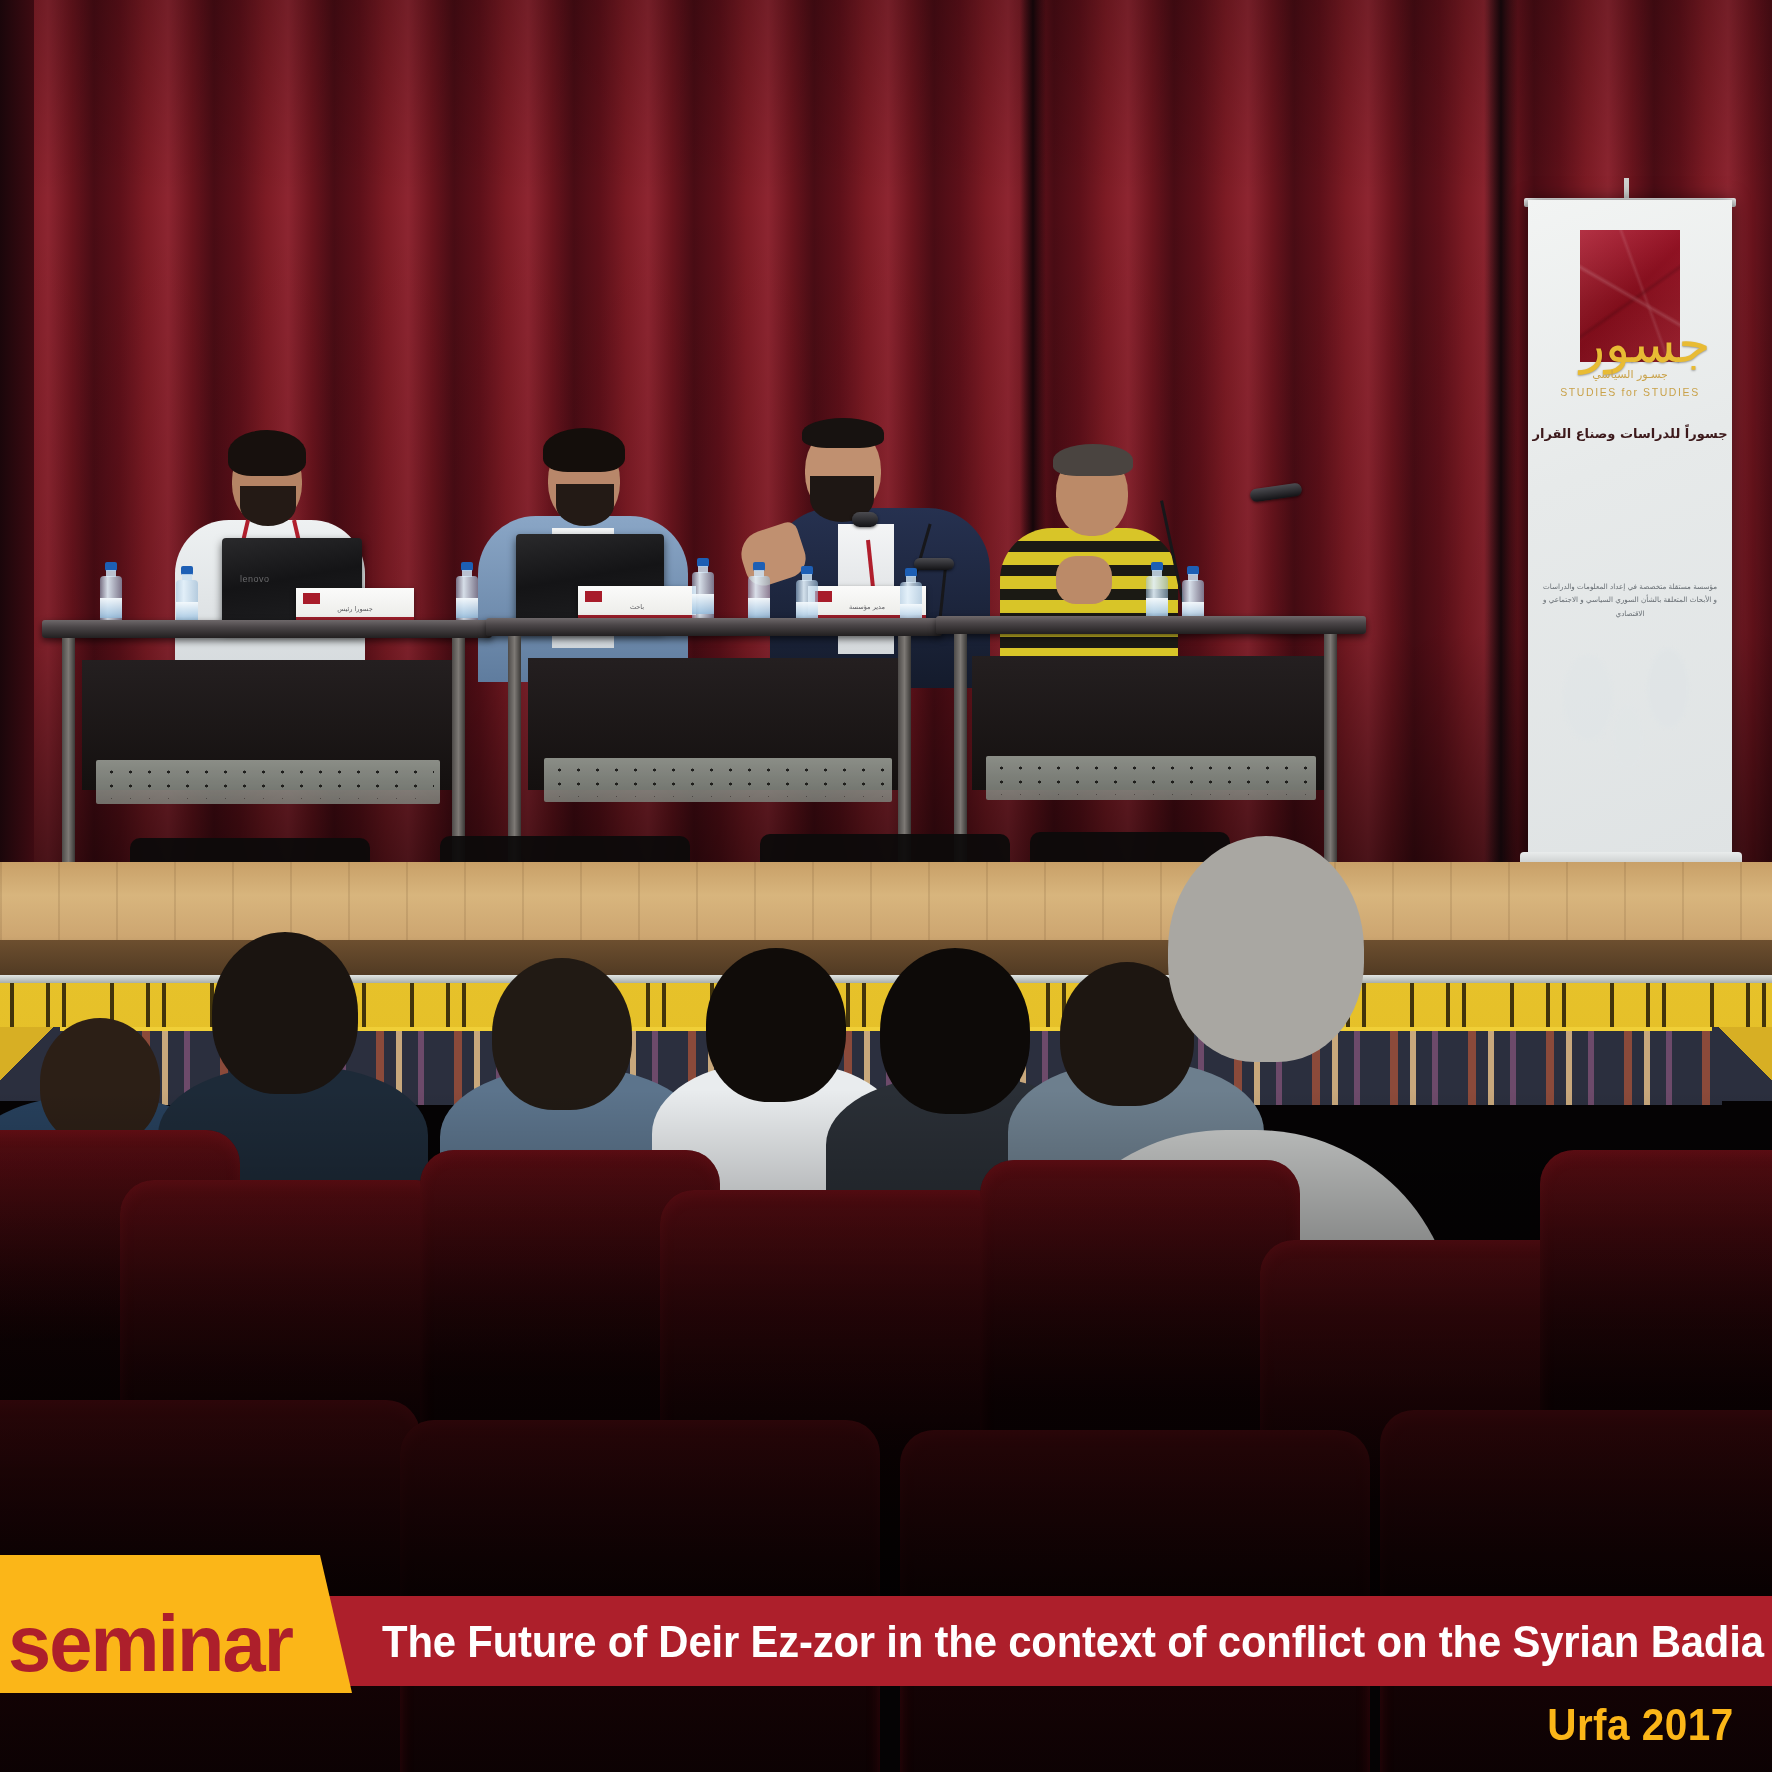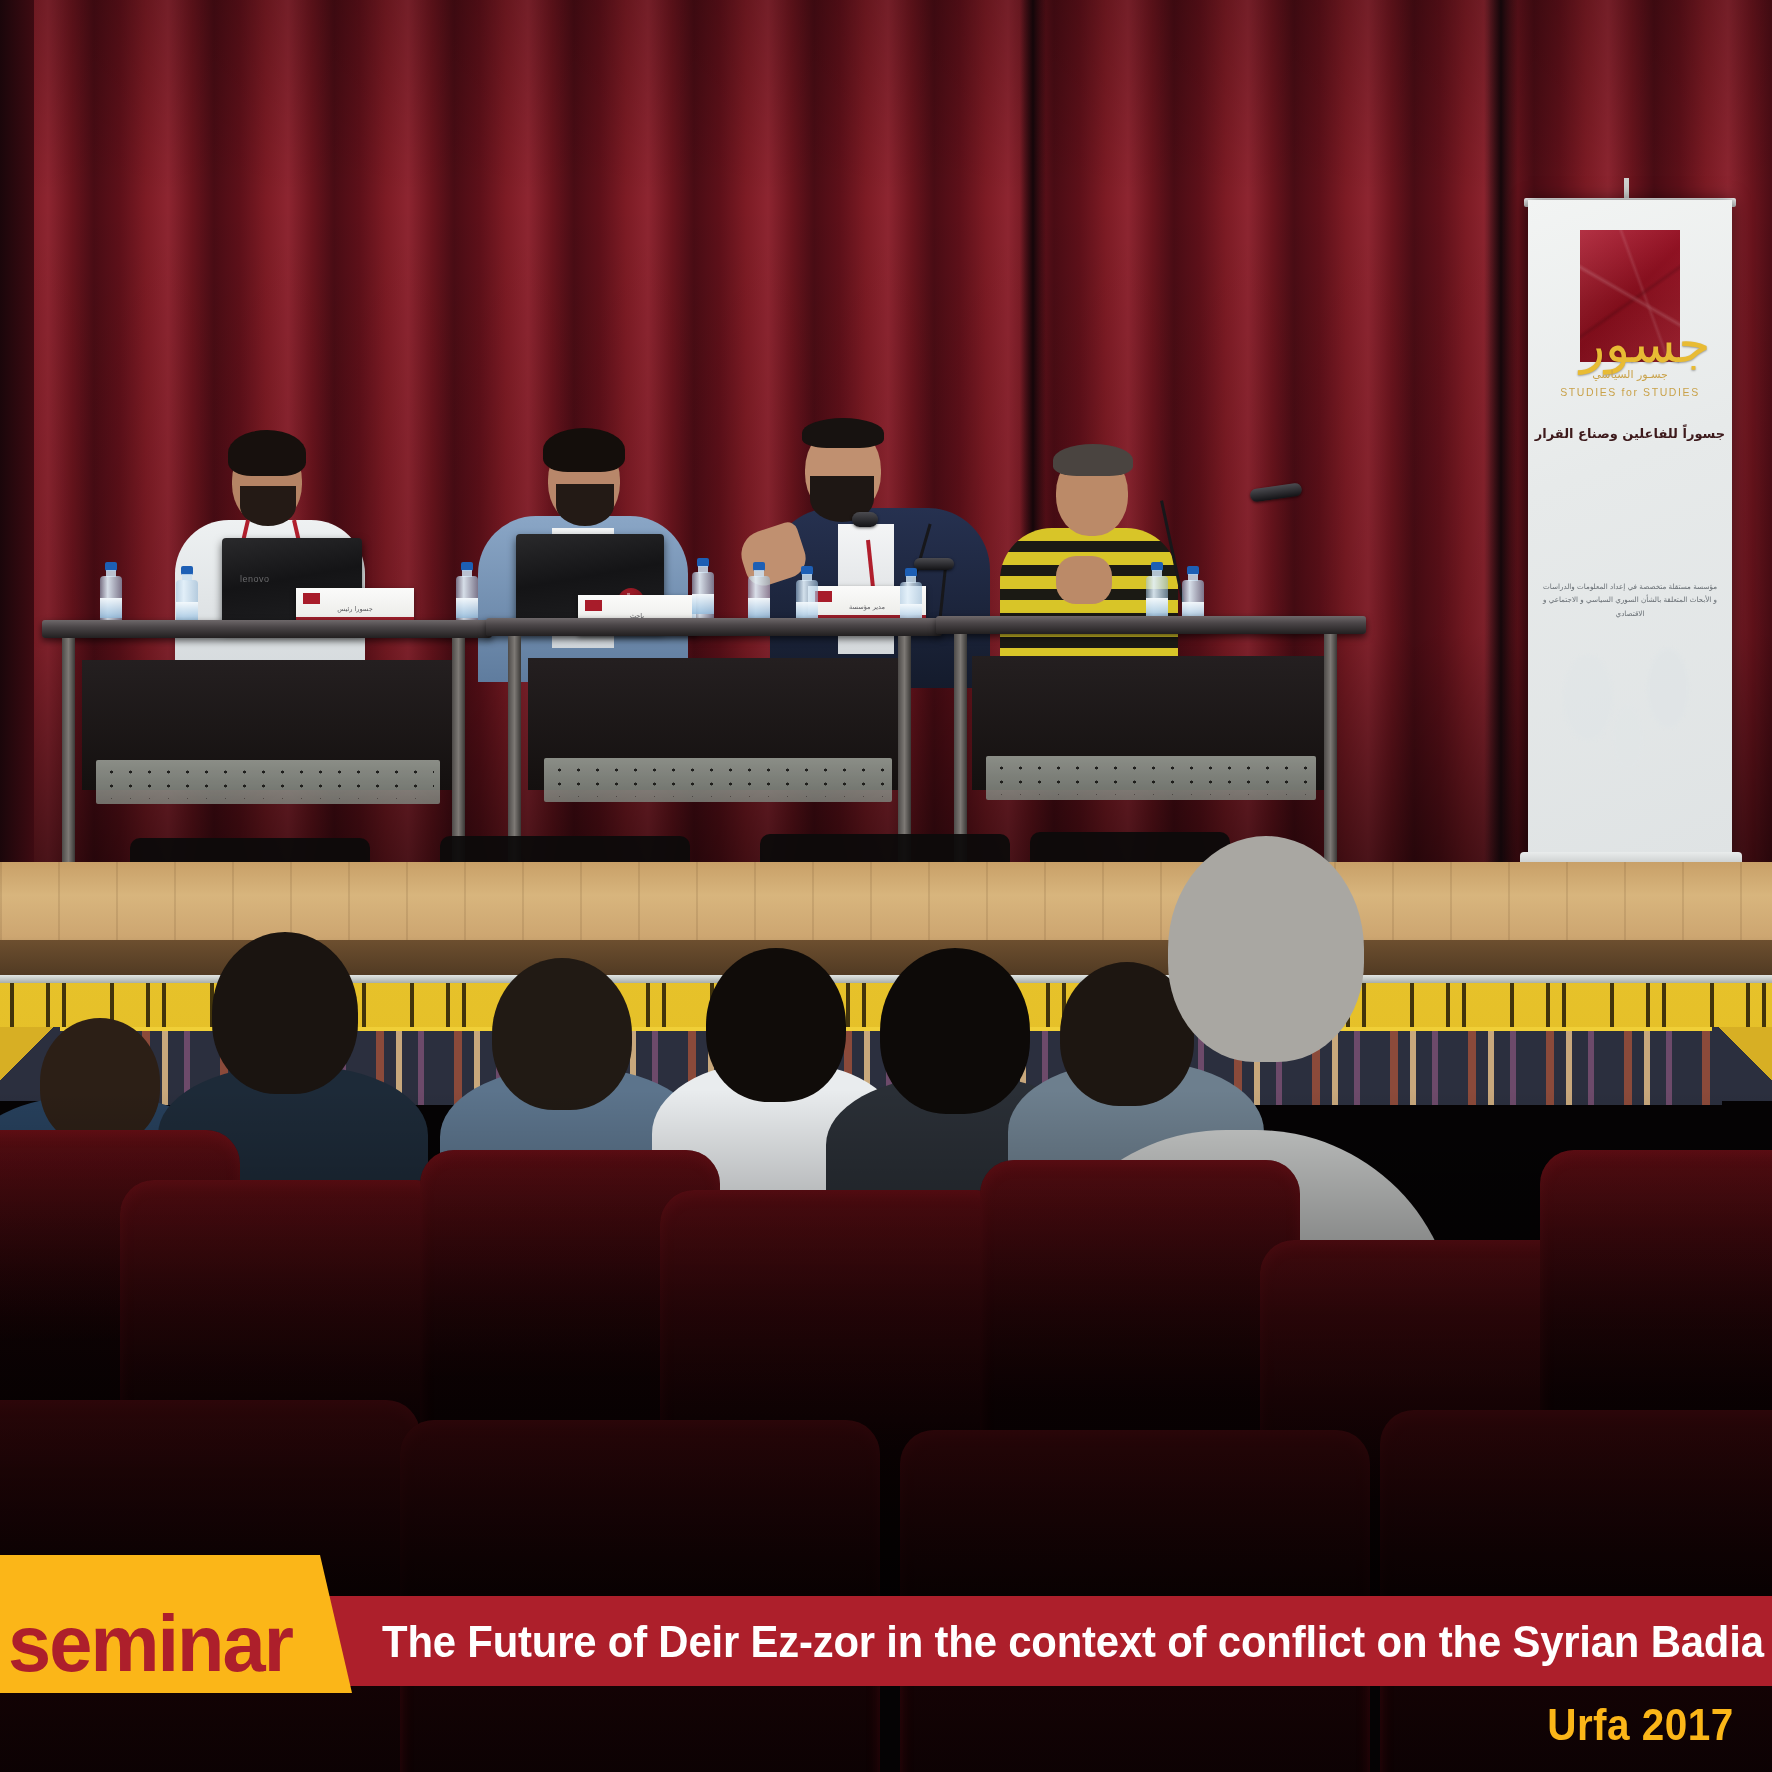--- a/index.html
+++ b/index.html
@@ -294,21 +294,21 @@
   <div class="rollup-pole"></div>
   <div class="rollup-top"></div>
   <div class="rollup">
     <div class="rollup-ghost"></div>
 
     <div class="logo-box">
       <div class="logo-ar">جسور</div>
     </div>
     <div class="logo-sub-ar">جسـور السياسي</div>
     <div class="logo-sub-en">STUDIES for STUDIES</div>
-    <div class="rollup-tagline">جسوراً للفاعلين وصناع القرار</div>
+    <div class="rollup-tagline">جسوراً للدراسات وصناع القرار</div>
     <div class="rollup-body">مؤسسة مستقلة متخصصة في إعداد المعلومات والدراسات و الأبحاث المتعلقة بالشأن السوري السياسي و الاجتماعي و الاقتصادي</div>
 
   </div>
   <div class="rollup-base"></div>
 
   <div>
     <div class="p-body" style="left:175px;top:520px;width:190px;height:160px;background:linear-gradient(180deg,#eef1f2,#d4d9dc);border-radius:54px 54px 0 0;"></div>
     <div class="p-head" style="left:232px;top:438px;width:70px;height:86px;background:#b58465;"></div>
     <div class="p-hair" style="left:228px;top:430px;width:78px;height:46px;background:#17100d;"></div>
     <div class="p-beard" style="left:240px;top:486px;width:56px;height:40px;background:#241a15;"></div>
@@ -361,21 +361,21 @@
   </div>
   <div class="laptop" style="left:516px;top:534px;width:148px;height:96px;">
     <div class="lap-lid"></div>
     <div class="hp-logo"></div>
   </div>
 
   <div class="plate" style="left:296px;top:588px;width:118px;">
     <span class="pl-logo"></span>
     <span class="pl-nm">جسورا رئيس</span>
   </div>
-  <div class="plate" style="left:578px;top:586px;width:118px;margin-top:9px;">
+  <div class="plate" style="left:578px;top:586px;width:118px;">
     <span class="pl-logo"></span>
     <span class="pl-nm">باحث</span>
   </div>
   <div class="plate" style="left:808px;top:586px;width:118px;">
     <span class="pl-logo"></span>
     <span class="pl-nm">مدير مؤسسة</span>
   </div>
 
   <div class="bottle" style="left:100px;top:562px;">
     <div class="bt-cap"></div>

